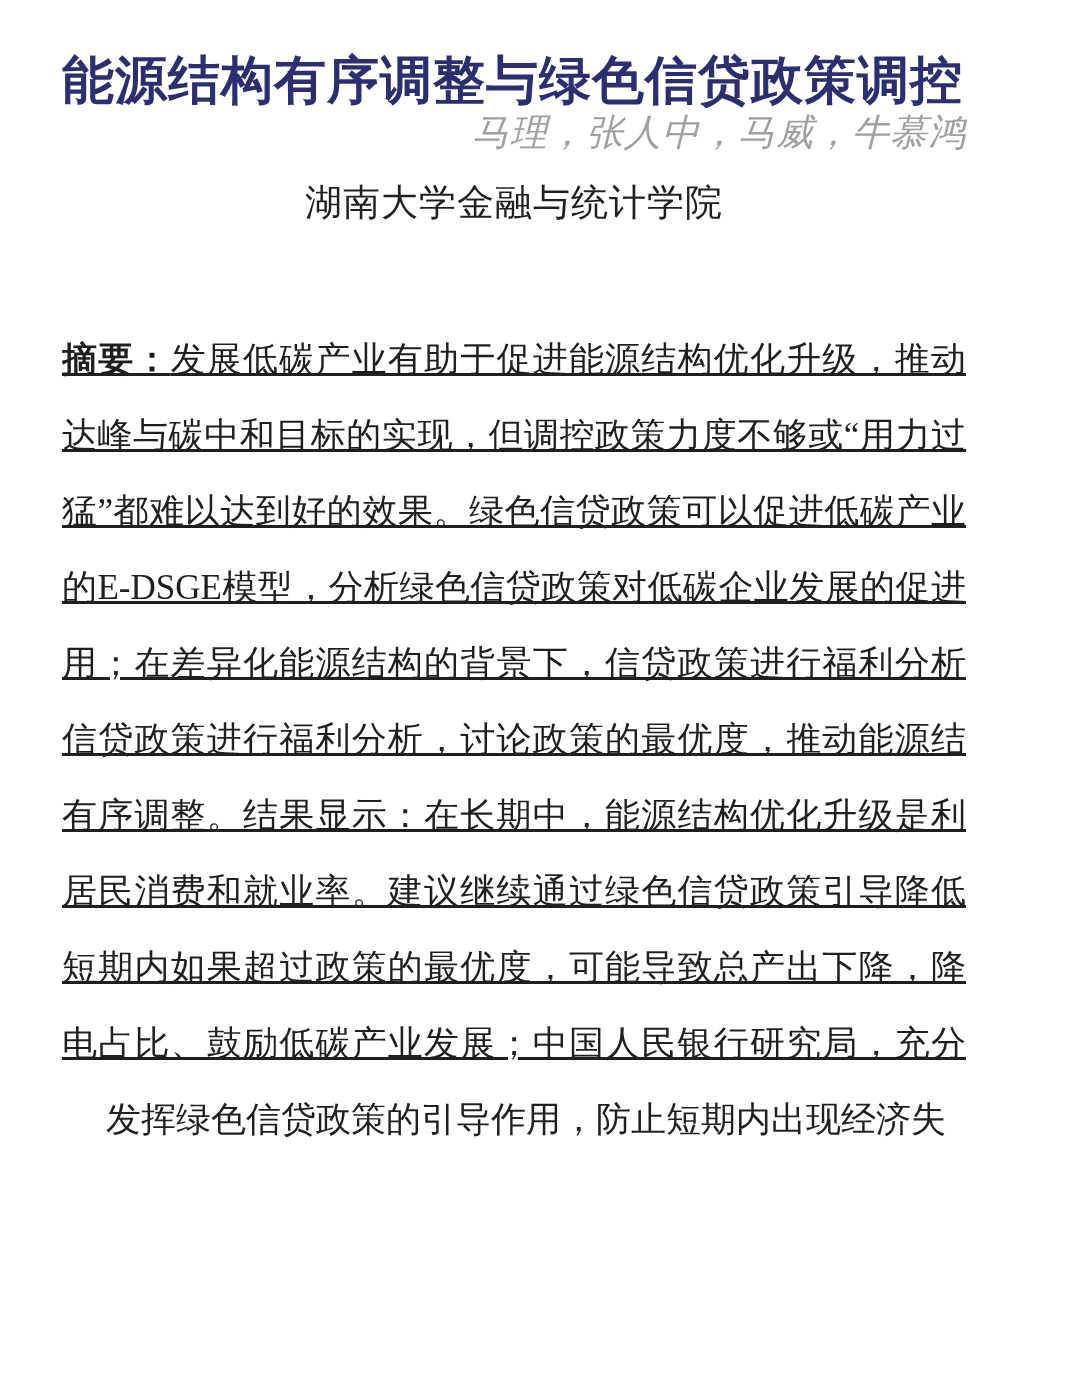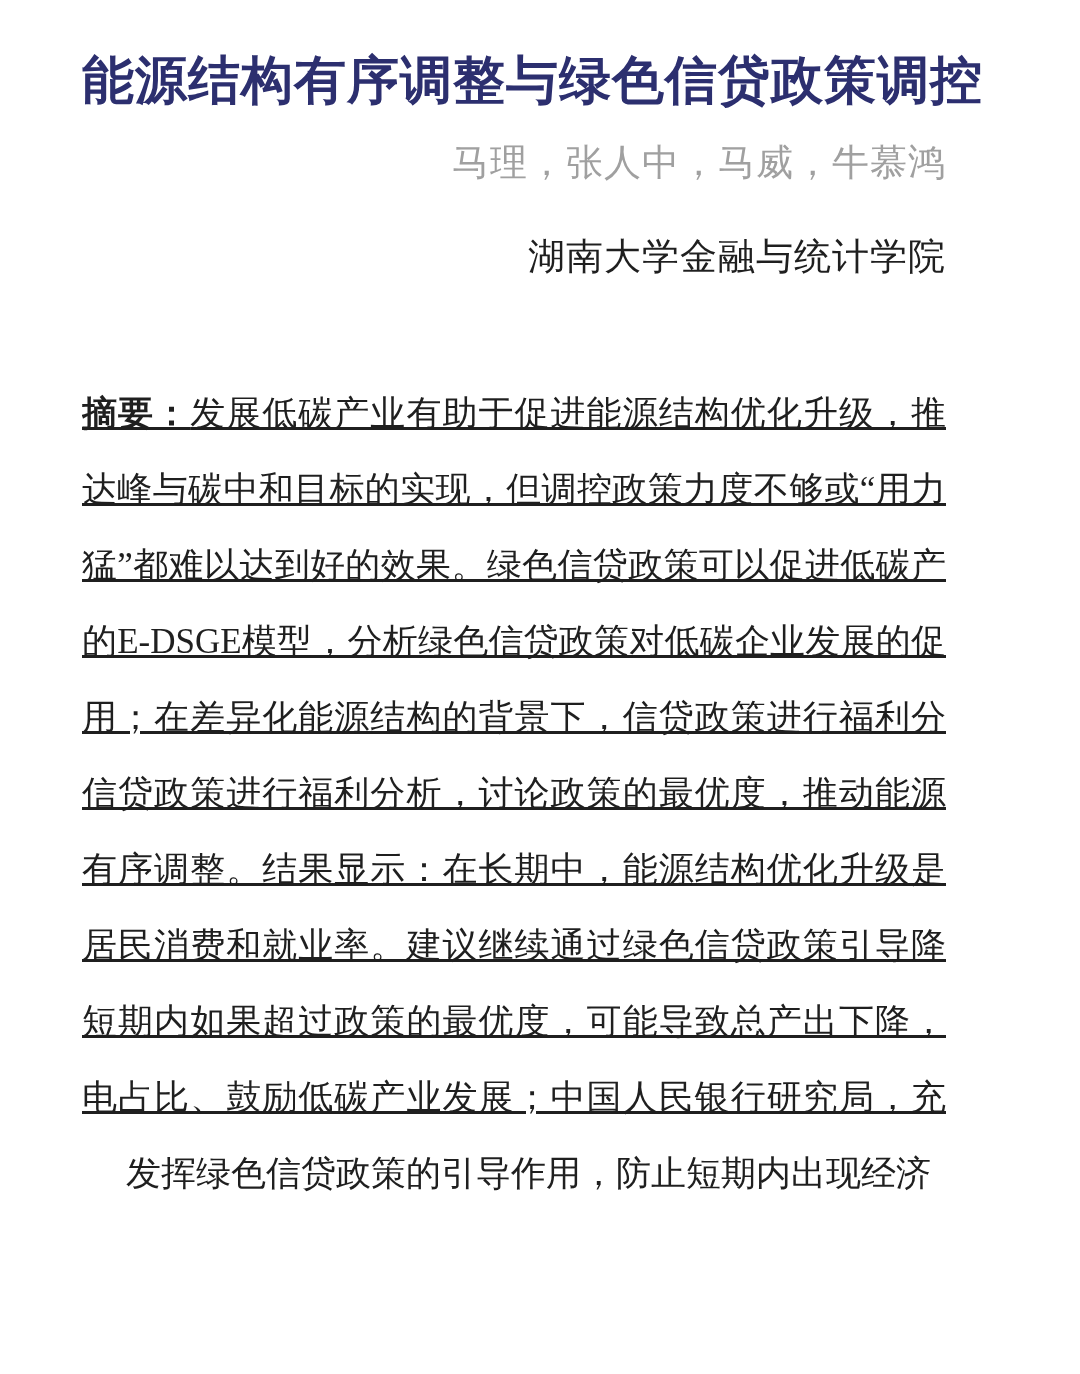--- a/index.html
+++ b/index.html
@@ -7,51 +7,51 @@
     padding: 0;
     background: #ffffff;
   }
   .page {
     position: relative;
     width: 1028px;
     height: 1374px;
     background: #ffffff;
     overflow: hidden;
     box-sizing: border-box;
-    padding: 0 82px;
+    padding: 0 62px;
     
     font-family: "Liberation Serif", "Liberation Sans", sans-serif;
     color: #1f1f1f;
   }
   .title {
     margin: 50px 0 0 0;
     font-size: 52px;
     line-height: 62px;
     font-weight: bold;
     color: #2c2f6f;
     letter-spacing: 1px;
     text-align: left;
     white-space: nowrap;
   }
   .authors {
-    margin-top: 30px;
     font-size: 37px;
     line-height: 42px;
     color: #a0a0a0;
     text-align: right;
     letter-spacing: 1px;
+    font-style: italic;
   }
   .affil {
     font-size: 37px;
     line-height: 42px;
     color: #1f1f1f;
     text-align: right;
     letter-spacing: 1px;
   }
-  .affil-1 { margin-top: 52px; }
+  .affil-1 { margin-top: 28px; text-align: center; }
   .affil-2 { margin-top: 34px; }
   .abstract {
     margin-top: 98px;
     font-size: 35px;
     line-height: 76px;
     color: #1f1f1f;
   }
   .jline {
     text-align: justify;
     text-align-last: justify;

